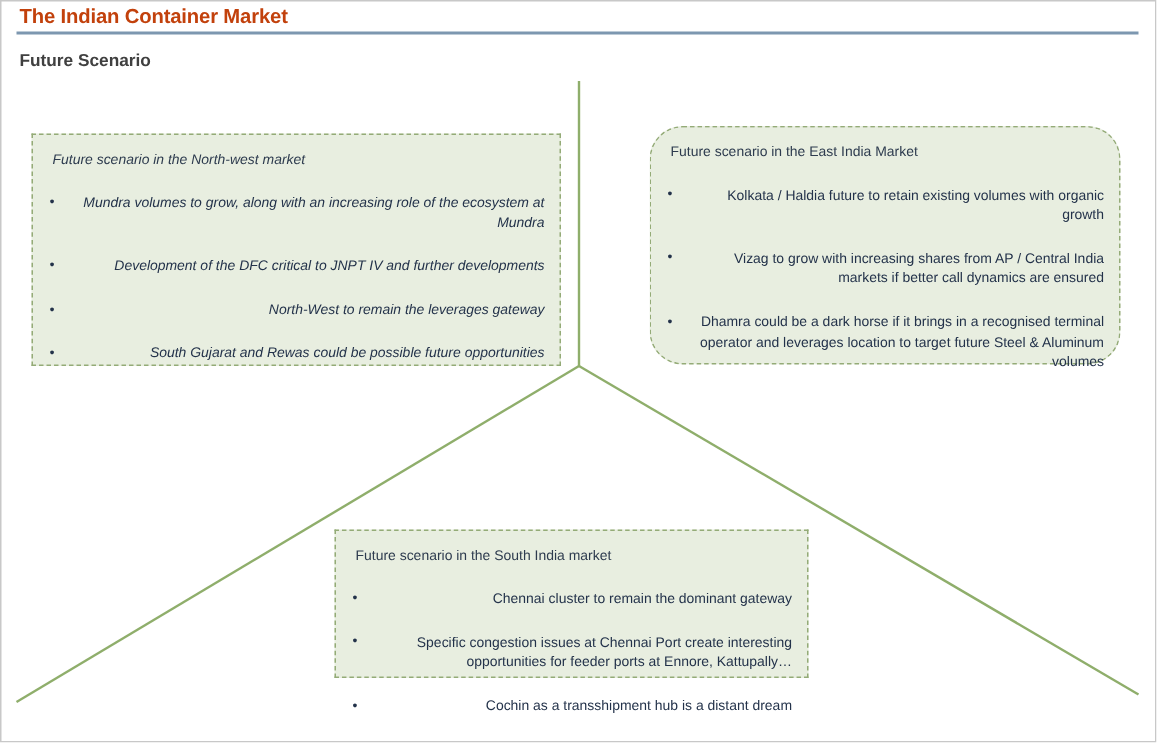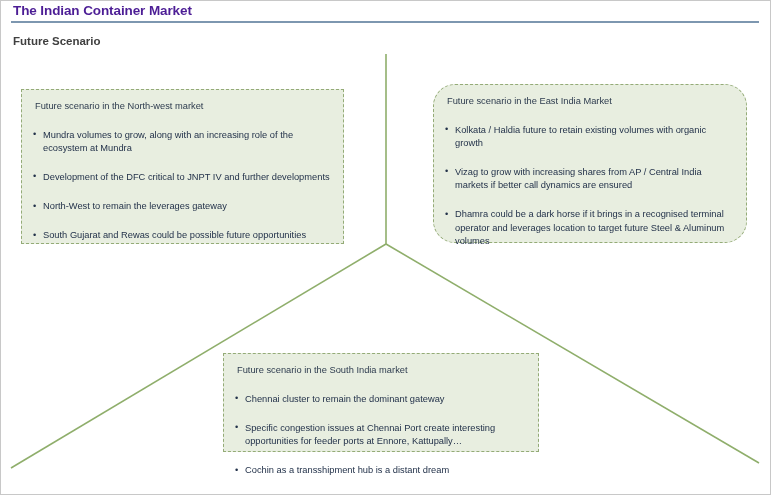--- a/index.html
+++ b/index.html
@@ -21,21 +21,21 @@
     overflow: hidden;
   }
 
   
   #slide-title {
     position: absolute;
     left: 12px;
     top: 2px;
     font-size: 13.5px;
     font-weight: bold;
-    color: #4c1d95;
+    color: #c2410c;
     letter-spacing: -0.1px;
     white-space: nowrap;
   }
   #title-rule {
     position: absolute;
     left: 10px;
     top: 20px;
     width: 748px;
     height: 2px;
     background: #7d97b0;
@@ -79,32 +79,33 @@
     margin: 0;
     padding: 0;
   }
   .bullets li {
     position: relative;
     font-size: 9.3px;
     color: #23324a;
     line-height: 1.42;
     margin: 16px 0 9px 0;
     padding-left: 11px;
+    text-align: right;
   }
   .bullets li:last-child { margin-bottom: 0; }
   .bullets li::before {
     content: "\2022";
     position: absolute;
     left: 1px;
     top: -0.5px;
     color: #23324a;
     font-size: 9.3px;
   }
 
-  #box-northwest { left: 20px;  top: 88px;  width: 323px; height: 155px; }
+  #box-northwest { left: 20px;  top: 88px;  width: 353px; height: 155px; font-style: italic; }
   #box-east      { left: 432px; top: 83px;  width: 314px; height: 159px; border-radius: 22px; }
   #box-south     { left: 222px; top: 352px; width: 316px; height: 99px; }
 </style>
 </head>
 <body>
 
 <div id="slide">
 
   <div id="slide-title">The Indian Container Market</div>
   <div id="title-rule"></div>

